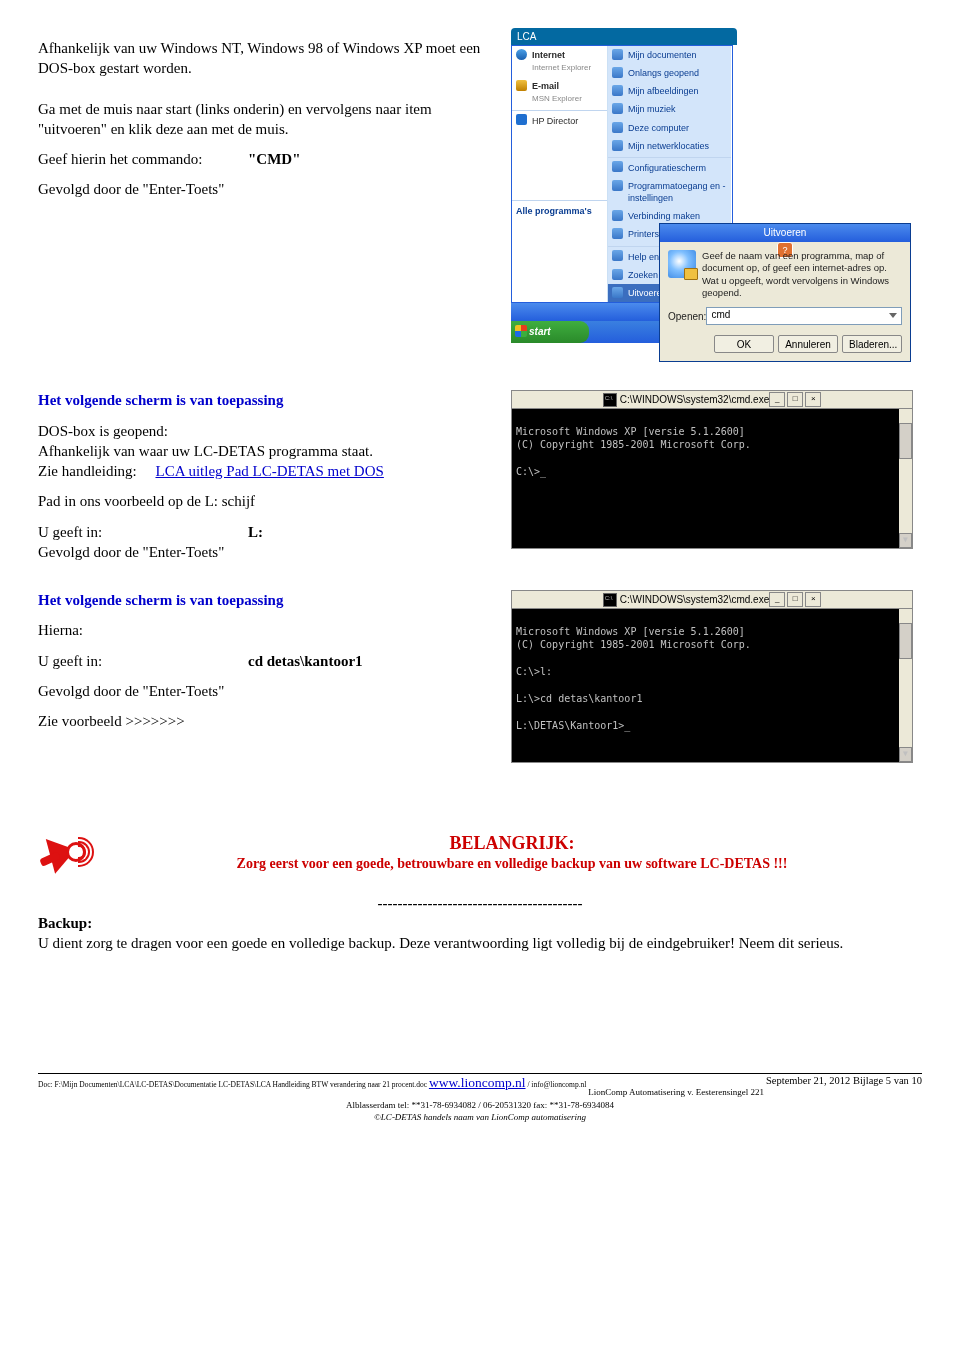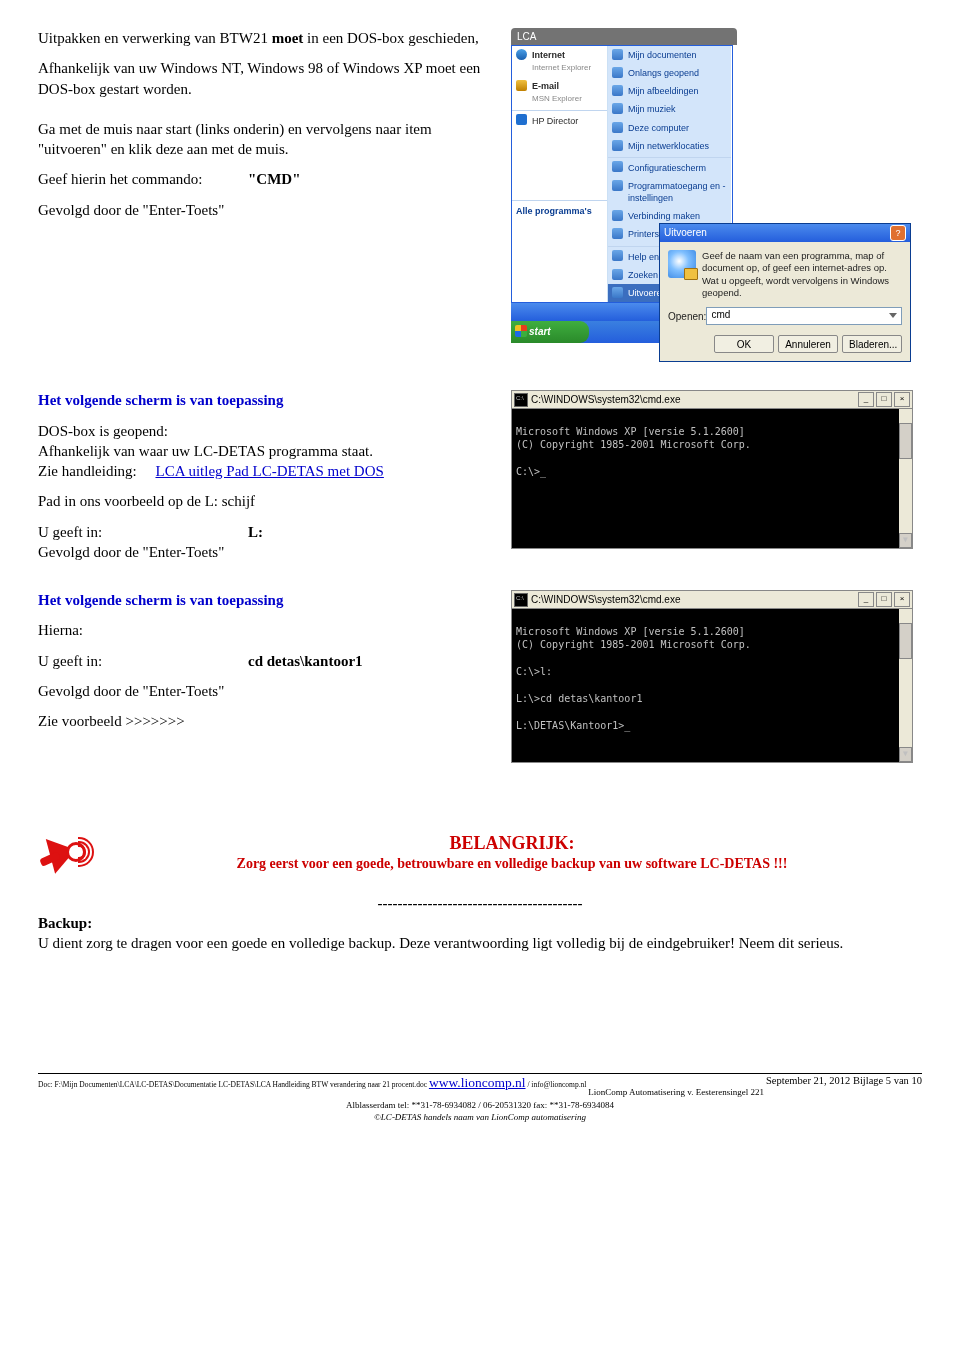--- a/index.html
+++ b/index.html
@@ -22,21 +22,21 @@
   .red-center { color: #cc0000; font-weight: bold; text-align: center; font-size: 18px; }
   .red-bold { color: #cc0000; font-weight: bold; text-align: center; }
   .center { text-align: center; }
   .gap-y { margin-top: 28px; }
   .cmd-row { display: flex; }
   .cmd-label { width: 210px; }
   .cmd-val { font-weight: bold; }
 
   
   .xp-cluster { width: 400px; }
-  .lca-title { width: 220px; height: 17px; background: #737373; color: #fff; font-family: Tahoma, sans-serif; font-size: 10px; padding-left: 6px; line-height: 17px; border-radius: 4px 4px 0 0; }
+  .lca-title { width: 220px; height: 17px; background: #0369a1; color: #fff; font-family: Tahoma, sans-serif; font-size: 10px; padding-left: 6px; line-height: 17px; border-radius: 4px 4px 0 0; }
   .start-panel { width: 220px; background: #fff; border: 1px solid #245edc; display: flex; font-family: Tahoma, sans-serif; font-size: 9px; }
   .sp-left { width: 95px; border-right: 1px solid #cbe0f5; }
   .sp-right { width: 123px; background: #d3e5fa; }
   .sp-item { padding: 3px 4px 3px 20px; position: relative; color: #2a2a2a; white-space: nowrap; }
   .sp-item::before { content: ""; position: absolute; left: 4px; top: 3px; width: 11px; height: 11px; background: linear-gradient(#7fbf3f,#3f9f1f); border-radius: 2px; }
   .sp-item.ie::before { background: linear-gradient(#4aa0e8,#1a5faf); border-radius: 50%; }
   .sp-item.mail::before { background: linear-gradient(#f0c040,#c08000); border-radius: 2px; }
   .sp-item.dir::before { background: linear-gradient(#3f7fe0,#1f4fb0); border-radius: 2px; }
   .sp-item.hp::before { background: #1f6fd0; }
   .sp-item.sep { border-top: 1px solid #c0d5ef; margin-top: 2px; padding-top: 4px; }
@@ -44,37 +44,37 @@
   .sp-right .sp-item::before { background: linear-gradient(#6aa7e8,#3a77c8); }
   .sp-bottom { height: 18px; background: linear-gradient(#4b8bed,#245edc); }
   .sp-allprog { padding: 4px; font-weight: bold; color: #0a3d91; border-top: 1px solid #c0d5ef; }
   .sp-right .sp-item.hl { background: #3b6ebf; color: #fff; }
 
   .taskbar { width: 400px; height: 22px; background: linear-gradient(#3a80e0,#245edc); display: flex; align-items: center; font-family: Tahoma, sans-serif; font-size: 10px; color: #fff; }
   .start-btn { height: 22px; width: 60px; background: linear-gradient(#3fae3f,#2a8a2a); display: flex; align-items: center; padding-left: 18px; font-style: italic; font-weight: bold; border-radius: 0 9px 9px 0; position: relative; }
   .start-btn::before { content: ""; position: absolute; left: 4px; top: 4px; width: 12px; height: 12px; background: conic-gradient(#e83c1c 0 90deg,#3cae3c 0 180deg,#1c6ae8 0 270deg,#f0c020 0); border-radius: 2px; }
 
   .uitvoeren-dlg { width: 250px; border: 1px solid #0a3d91; background: #ece9d8; font-family: Tahoma, sans-serif; font-size: 10px; position: relative; margin-left: auto; margin-top: -120px; }
-  .uit-title { height: 18px; background: linear-gradient(#4b8bed,#245edc); color: #fff; padding: 0 4px; line-height: 18px; display: flex; justify-content: space-between; align-items: center; }
+  .uit-title { height: 18px; background: linear-gradient(#4b8bed,#245edc); color: #fff; padding: 0 4px; line-height: 18px; display: flex; justify-content: space-between; align-items: center; flex-direction: column; }
   .uit-title .q { width: 14px; height: 14px; background: #e07030; border: 1px solid #fff; border-radius: 3px; font-size: 9px; text-align: center; line-height: 14px; color: #fff; }
   .uit-body { padding: 8px; }
   .uit-row1 { display: flex; gap: 6px; }
   .uit-icon { width: 28px; height: 28px; background: radial-gradient(circle at 40% 40%, #fff, #7fbfff 40%, #2f7fdf); border-radius: 3px; flex: 0 0 auto; position: relative; }
   .uit-icon::after { content: ""; position: absolute; right: -2px; bottom: -2px; width: 12px; height: 10px; background: #f0c040; border: 1px solid #a07010; border-radius: 1px; }
   .uit-text { font-size: 9.5px; color: #222; line-height: 1.3; }
   .uit-openrow { display: flex; align-items: center; margin-top: 8px; }
   .uit-openrow label { color: #222; }
   .uit-input { flex: 1; border: 1px solid #7f9db9; height: 16px; background: #fff; padding: 0 4px; font-size: 10px; }
   .uit-input .caret { border-left: 4px solid transparent; border-right: 4px solid transparent; border-top: 5px solid #666; float: right; margin-top: 5px; }
   .uit-btns { display: flex; justify-content: flex-end; gap: 4px; margin-top: 10px; }
   .uit-btns button { width: 60px; height: 18px; font-size: 10px; border: 1px solid #888; background: #f1efe2; border-radius: 2px; }
 
   
   .cmd-window { width: 400px; border: 1px solid #888; font-family: "Lucida Console", Consolas, monospace; font-size: 10px; background: #000; color: #c0c0c0; }
-  .cmd-titlebar { background: #ece9d8; color: #000; height: 17px; display: flex; align-items: center; justify-content: space-between; padding: 0 2px; border-bottom: 1px solid #888; font-family: Tahoma, sans-serif; font-size: 10px; }
+  .cmd-titlebar { background: #ece9d8; color: #000; height: 17px; display: flex; align-items: center; justify-content: center; padding: 0 2px; border-bottom: 1px solid #888; font-family: Tahoma, sans-serif; font-size: 10px; }
   .cmd-titlebar .t-left { display: flex; align-items: center; gap: 3px; }
   .cmd-cicon { width: 12px; height: 12px; background: #000; border: 1px solid #666; position: relative; }
   .cmd-cicon::after { content: "C:\\"; color: #bbb; font-size: 6px; position: absolute; top: 0; left: 1px; }
   .cmd-titlebar .wbtns { display: flex; gap: 2px; }
   .cmd-titlebar .wbtn { width: 14px; height: 13px; background: #ece9d8; border: 1px solid #888; font-size: 8px; text-align: center; line-height: 11px; }
   .cmd-body { padding: 2px 4px; min-height: 135px; position: relative; white-space: pre; }
   .cmd-body .scroll { position: absolute; right: 0; top: 0; bottom: 0; width: 13px; background: #ece9d8; }
   .cmd-body .scroll .arrow { height: 13px; background: #d4d0c8; border: 1px solid #888; font-size: 8px; text-align: center; line-height: 11px; }
   .cmd-body .scroll .thumb { position: absolute; top: 14px; left: 0; right: 0; height: 34px; background: #d4d0c8; border: 1px solid #888; }
   .cmd-body .scroll .arrow.dn { position: absolute; bottom: 0; left: 0; right: 0; }
@@ -98,23 +98,20 @@
   .footer .www { font-size: 13.5px; }
   .footer .right { float: right; font-size: 10.5px; }
   .footer .left { float: left; font-size: 7.5px; text-align: left; }
   .clearfix::after { content: ""; display: table; clear: both; }
 </style>
 </head>
 <body>
 
 <div class="row">
   <div class="col-text" style="padding-right:8px; max-width:465px">
-    <div>
-      <span>Uitpakken en verwerking van BTW21 </span><span class="bold">moet</span><span> in een DOS-box geschieden,</span>
-    </div>
     <div class="spacer"></div>
     <div>Afhankelijk van uw Windows NT, Windows 98 of Windows XP moet een DOS-box gestart worden.</div>
     <div class="spacer"></div>
       <div class="spacer"></div>
     <div>Ga met de muis naar start (links onderin) en vervolgens naar item "uitvoeren" en klik deze aan met de muis.</div>
     <div class="spacer"></div>
     <div class="cmd-row">
       <span class="cmd-label">Geef hierin het commando:</span>
       <span class="cmd-val">"CMD"</span>
     </div>

